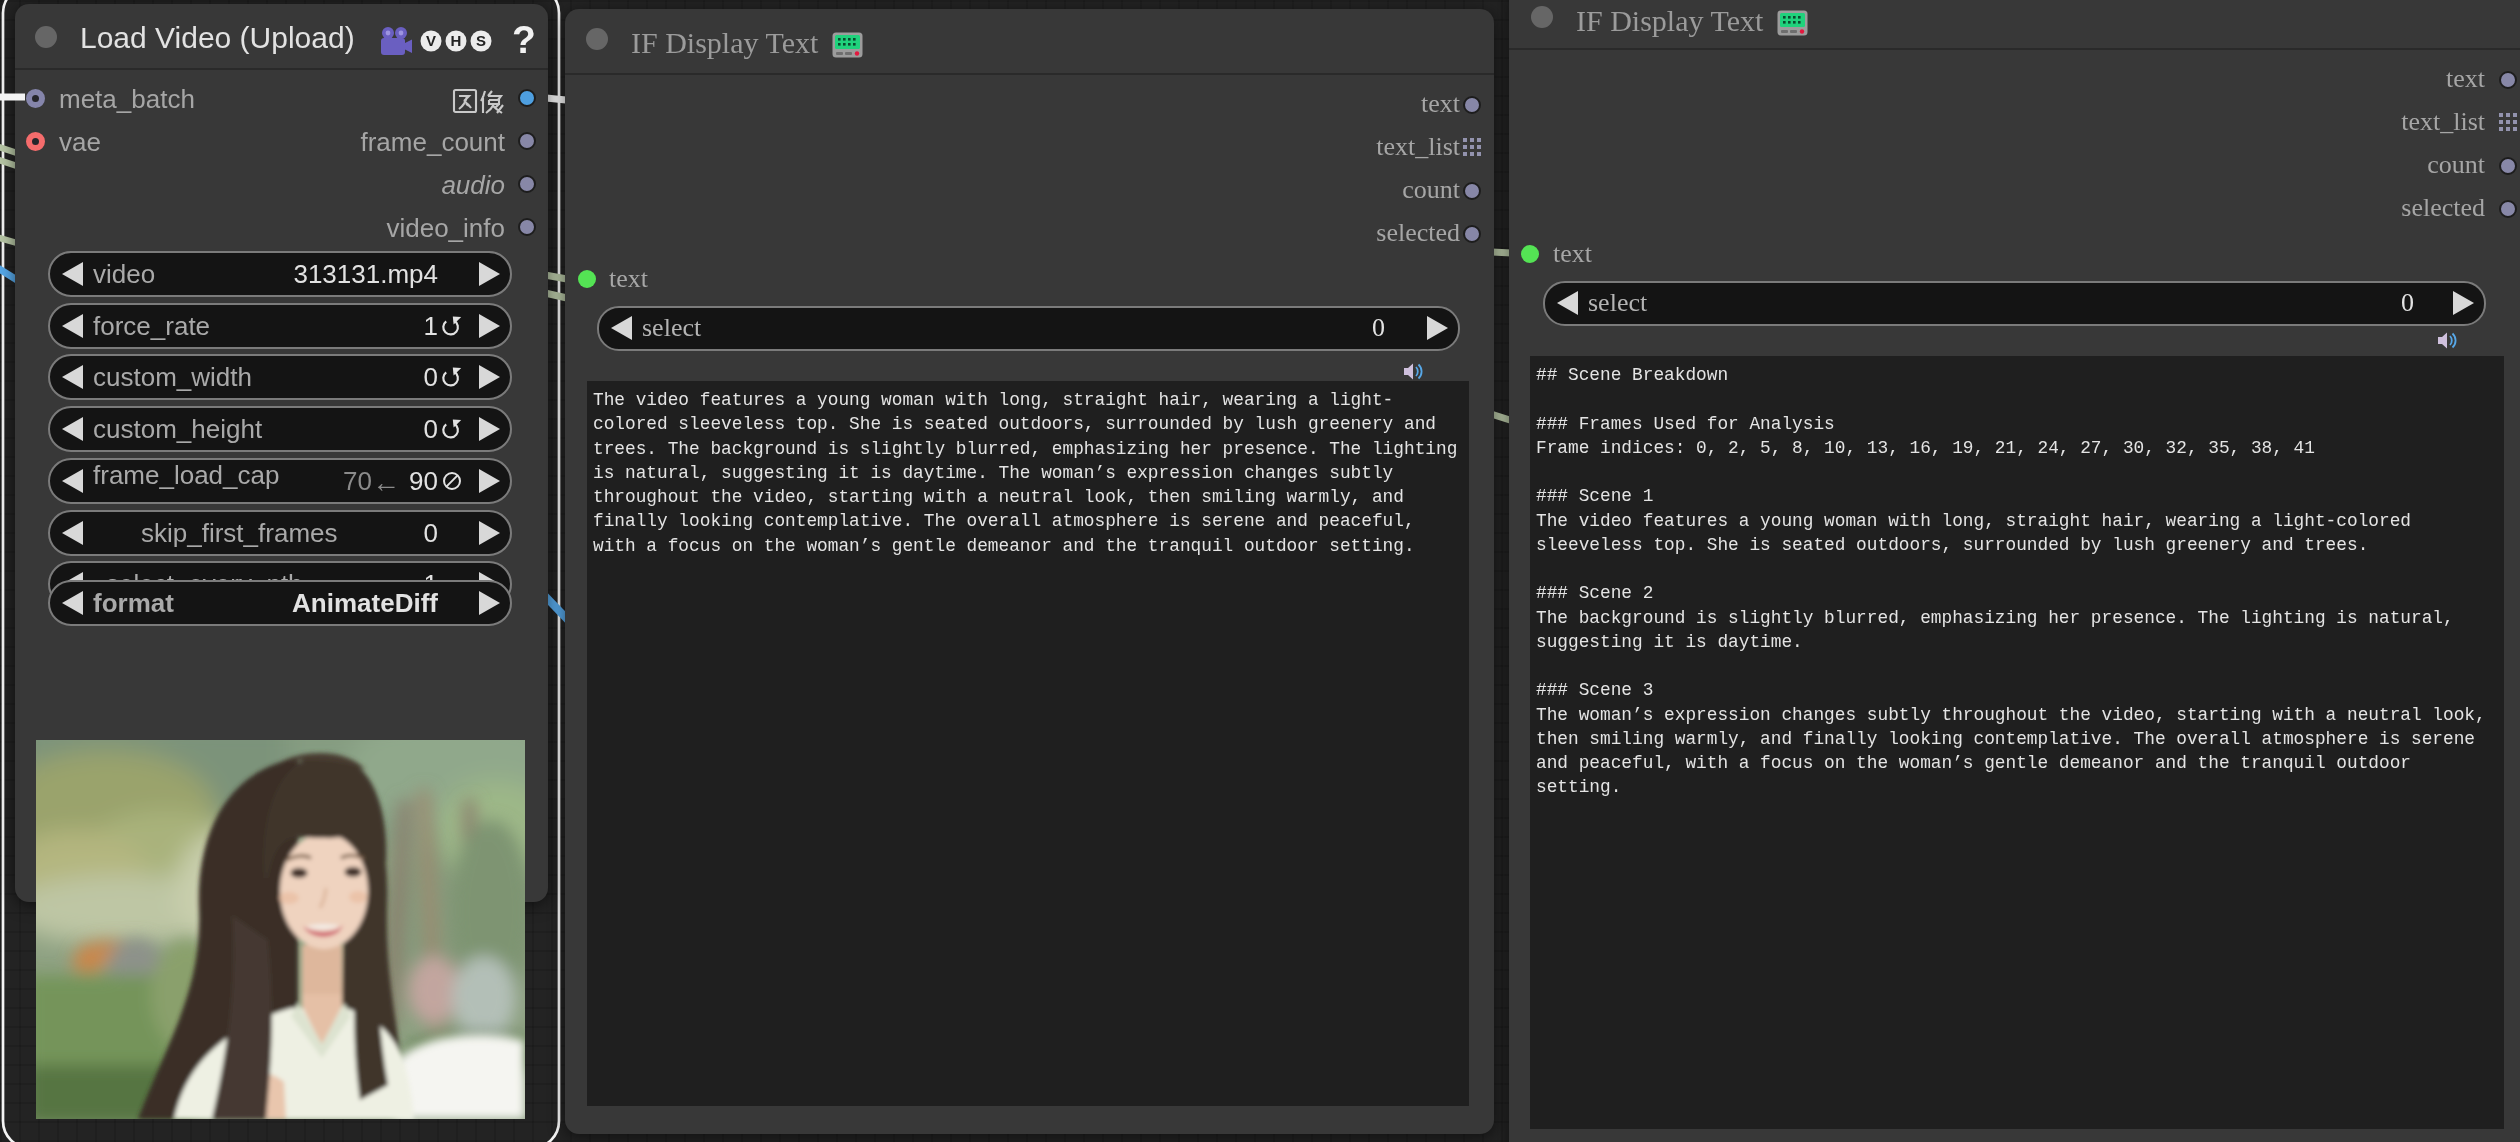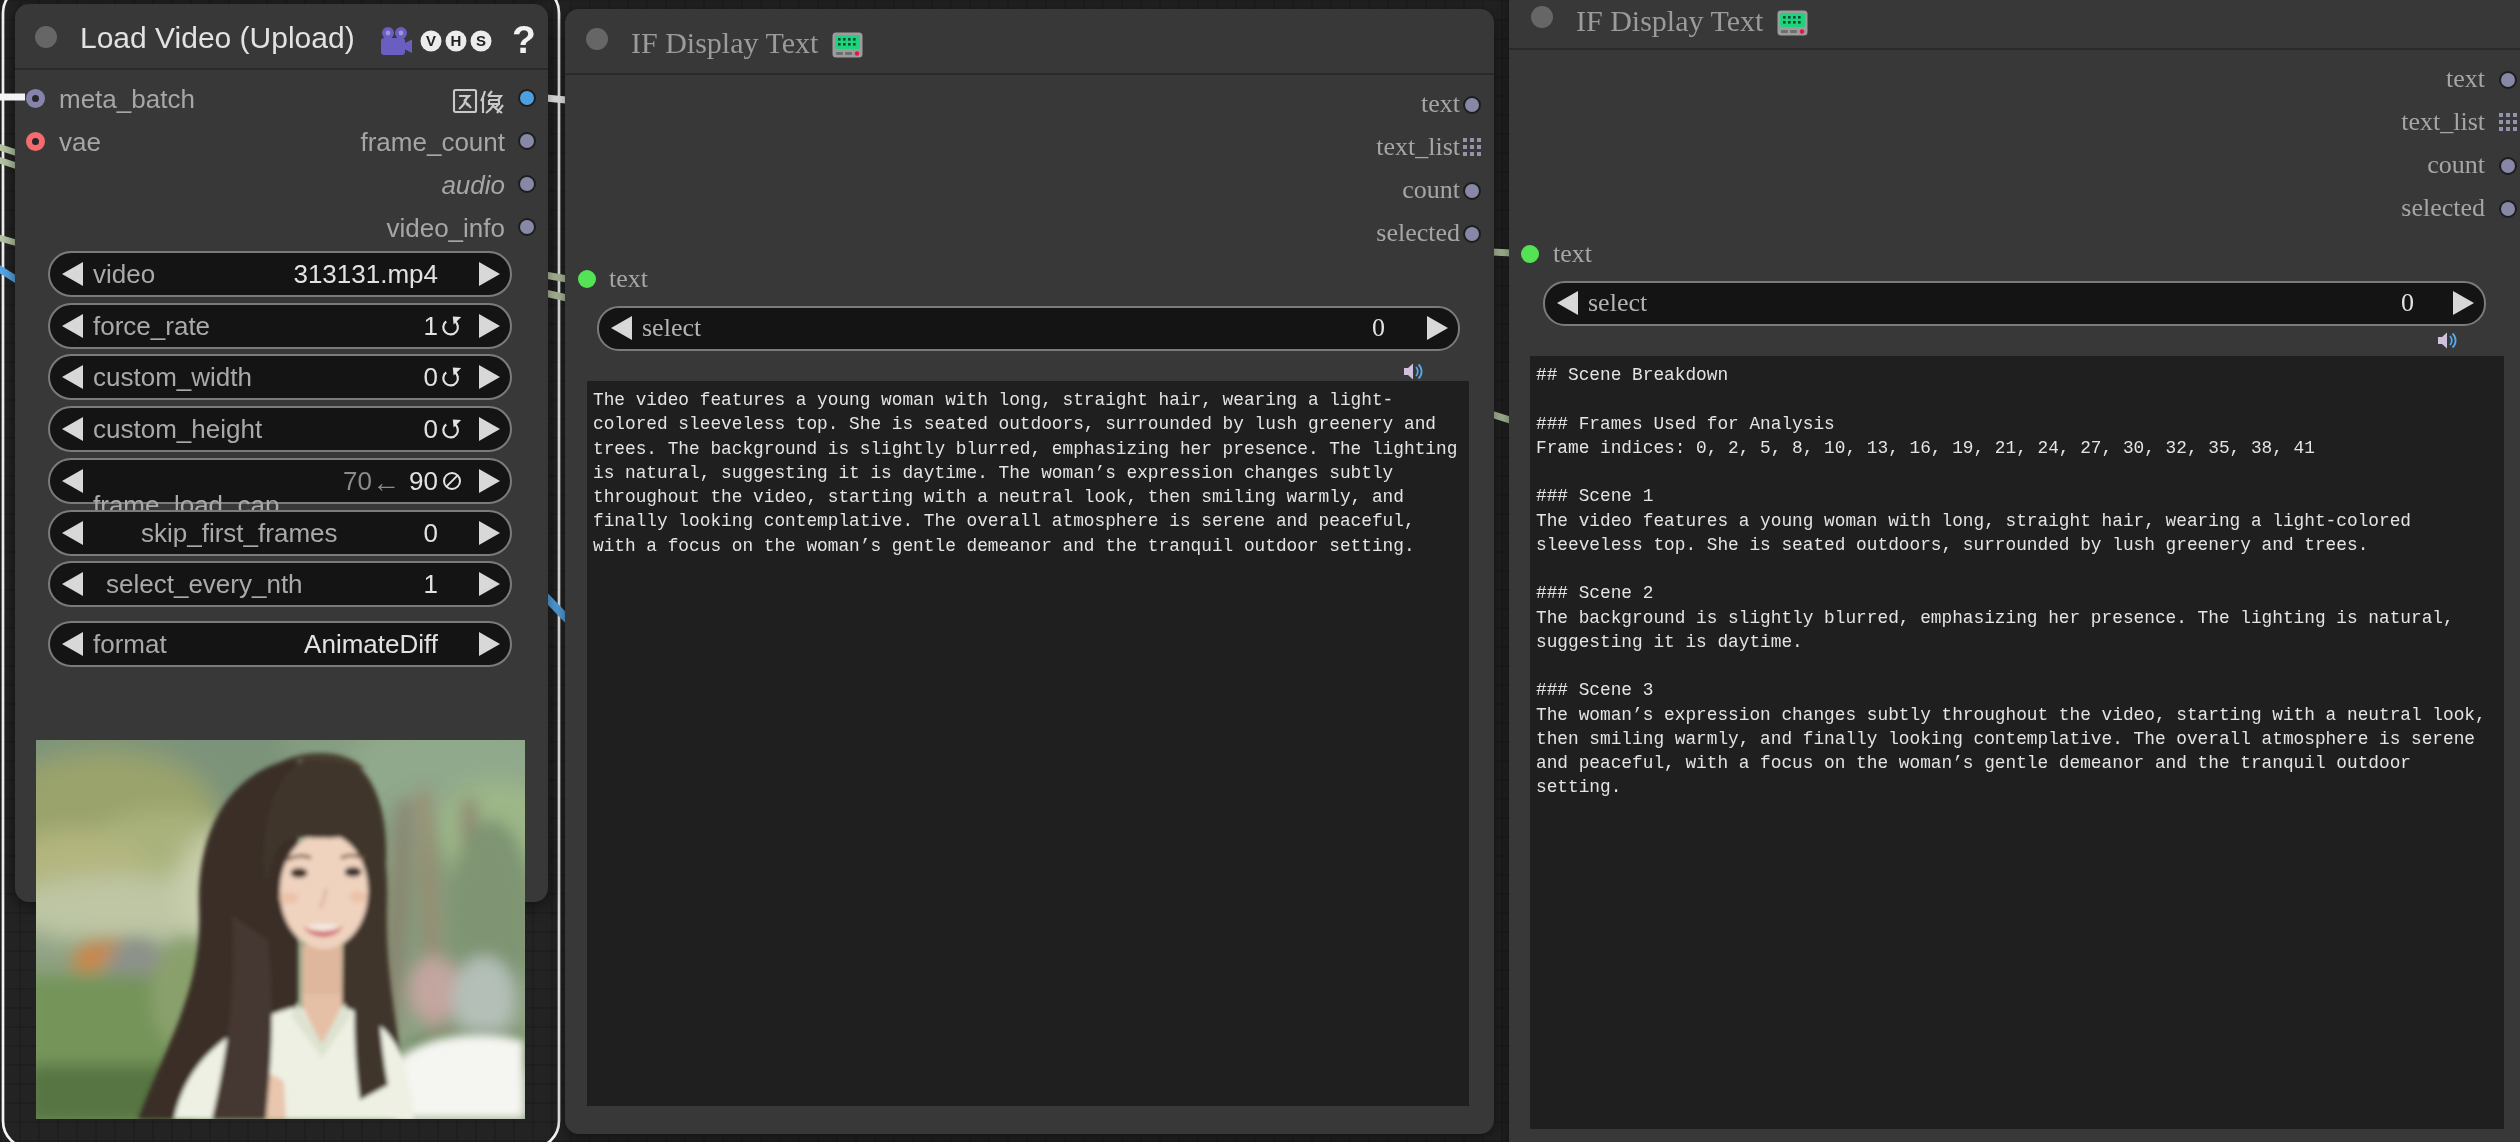--- a/index.html
+++ b/index.html
@@ -123,42 +123,42 @@
       <div class="wlab" style="left:43px;top:7px;">custom_height</div>
       <div class="wval" style="right:72px;top:7px;">0</div>
       <svg style="position:absolute;right:48px;top:10px;" width="22" height="22" viewBox="0 0 22 22" fill="none" stroke="#e2e2e2" stroke-width="2.2">
         <path d="M14.2 5.8 A 7.3 7.3 0 1 1 6.2 6.3"></path>
           <path d="M12.8 1.4 L21.2 1.9 L13.6 9.6 Z" fill="#e2e2e2" stroke="none"></path>
       </svg>
       <div class="arrR" style="right:10px;top:9px;"></div>
     </div>
     <div class="pill" style="left:33px;top:454px;width:460px;">
       <div class="arrL" style="left:12px;top:9px;"></div>
-      <div class="wlab" style="left:43px;top:1px;margin-top:30px;">frame_load_cap</div>
+      <div class="wlab" style="left:43px;top:1px;">frame_load_cap</div>
       <div class="wval" style="right:110px;top:7px;color:#8b8b8b;">70<span style="font-size:28px;vertical-align:-2px;">←</span></div>
       <div class="wval" style="right:72px;top:7px;">90</div>
       <svg style="position:absolute;right:47px;top:10px;" width="22" height="22" viewBox="0 0 22 22" fill="none" stroke="#e2e2e2" stroke-width="2">
         <circle cx="11" cy="11" r="8"></circle>
           <path d="M16.6 5.4 L5.4 16.6"></path>
       </svg>
       <div class="arrR" style="right:10px;top:9px;"></div>
     </div>
     <div class="pill" style="left:33px;top:506px;width:460px;">
       <div class="arrL" style="left:12px;top:9px;"></div>
       <div class="wlab" style="left:43px;top:7px;margin-left:48px;">skip_first_frames</div>
       <div class="wval" style="right:72px;top:7px;">0</div>
       <div class="arrR" style="right:10px;top:9px;"></div>
     </div>
     <div class="pill" style="left:33px;top:557px;width:460px;">
       <div class="arrL" style="left:12px;top:9px;"></div>
       <div class="wlab" style="left:56px;top:7px;">select_every_nth</div>
       <div class="wval" style="right:72px;top:7px;">1</div>
       <div class="arrR" style="right:10px;top:9px;"></div>
     </div>
-    <div class="pill" style="left:33px;top:617px;width:460px;">
+    <div class="pill" style="left:33px;top:576px;width:460px;font-weight:bold;">
       <div class="arrL" style="left:12px;top:9px;"></div>
       <div class="wlab" style="left:43px;top:7px;">format</div>
       <div class="wval" style="right:72px;top:7px;">AnimateDiff</div>
       <div class="arrR" style="right:10px;top:9px;"></div>
     </div>
 
 
     <div id="photo" style="position:absolute;left:21px;top:736px;width:489px;height:379px;overflow:hidden;">
       <svg width="489" height="379" viewBox="0 0 489 379">
         <defs>

